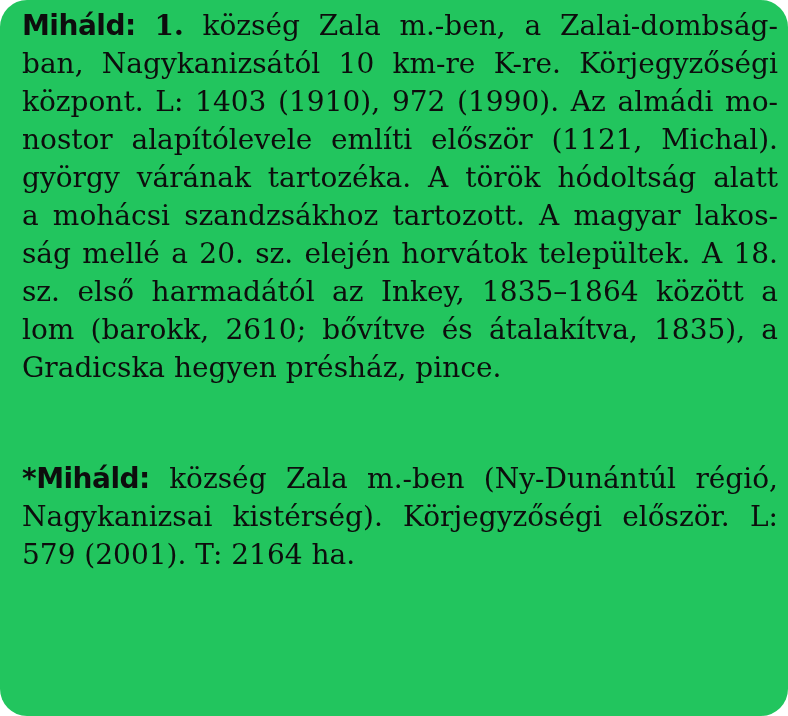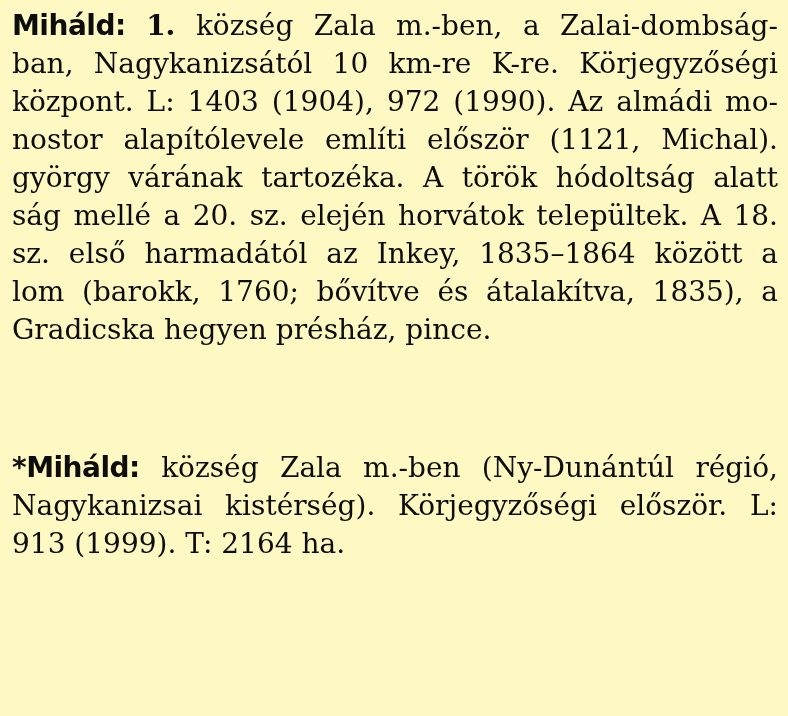--- a/index.html
+++ b/index.html
@@ -5,30 +5,31 @@
   html, body {
     margin: 0;
     padding: 0;
     background: #ffffff;
   }
   .page {
     position: relative;
     width: 788px;
     height: 716px;
     box-sizing: border-box;
-    background: #fef9c3;
+    background: #22c55e;
     color: #0d0d0d;
-    padding: 7px 10px 0 12px;
+    padding: 7px 10px 0 22px;
     font-family: "DejaVu Serif", serif;
     font-size: 28px;
     line-height: 38px;
     overflow: hidden;
+    border-radius: 27px;
   }
   .entry { margin: 0; }
-  .entry-2 { margin-top: 100px; }
+  .entry-2 { margin-top: 73px; }
   .line {
     height: 38px;
     white-space: normal;
     text-align: justify;
     text-align-last: justify;
     overflow: hidden;
   }
   .line.last-line {
     text-align: center;
     text-align-last: left;
@@ -44,28 +45,29 @@
   }
 </style>
 </head>
 <body>
 
 <div class="page">
 
   <div class="entry entry-1">
     <div class="line"><span class="headword">Miháld:</span> <span class="sense-number">1.</span> <span>község Zala m.-ben, a Zalai-dombság-</span></div>
     <div class="line">ban, Nagykanizsától 10 km-re K-re. Körjegyzőségi</div>
-    <div class="line">központ. L: 1403 (1904), 972 (1990). Az almádi mo-</div>
+    <div class="line">központ. L: 1403 (1910), 972 (1990). Az almádi mo-</div>
     <div class="line">nostor alapítólevele említi először (1121, Michal).</div>
     <div class="line">györgy várának tartozéka. A török hódoltság alatt</div>
+    <div class="line">a mohácsi szandzsákhoz tartozott. A magyar lakos-</div>
     <div class="line">ság mellé a 20. sz. elején horvátok települtek. A 18.</div>
     <div class="line">sz. első harmadától az Inkey, 1835–1864 között a</div>
-    <div class="line">lom (barokk, 1760; bővítve és átalakítva, 1835), a</div>
+    <div class="line">lom (barokk, 2610; bővítve és átalakítva, 1835), a</div>
     <div class="line last-line">Gradicska hegyen présház, pince.</div>
   </div>
 
   <div class="entry entry-2">
     <div class="line"><span class="headword">*Miháld:</span> <span>község Zala m.-ben (Ny-Dunántúl régió,</span></div>
     <div class="line">Nagykanizsai kistérség). Körjegyzőségi először. L:</div>
-    <div class="line last-line">913 (1999). T: 2164 ha.</div>
+    <div class="line last-line">579 (2001). T: 2164 ha.</div>
   </div>
 
 </div>
 
 </body></html>

